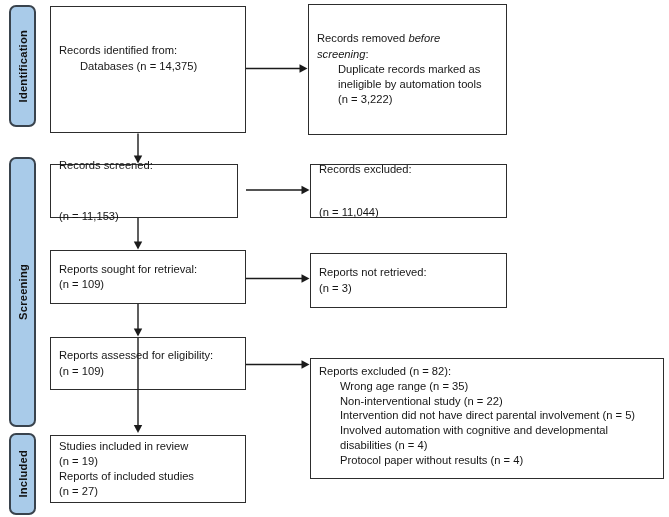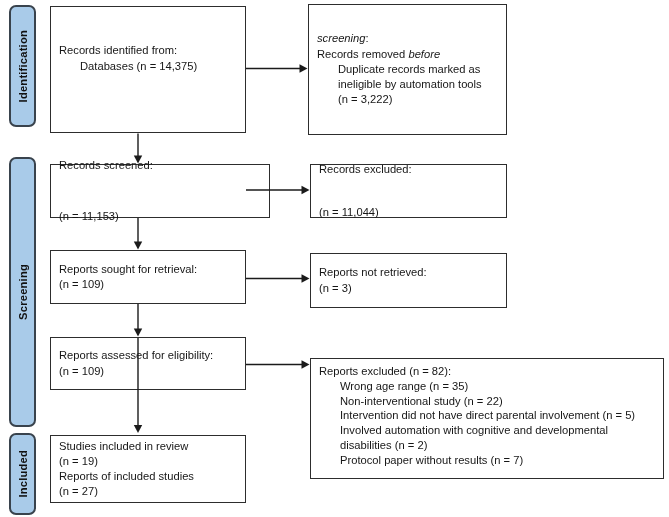--- a/index.html
+++ b/index.html
@@ -64,21 +64,21 @@
   </div>
   <div class="sidebox" style="left:9px; top:433px; width:27px; height:82px;">
     <span class="vlabel">Included</span>
   </div>
 
   <div class="flowbox liftup" style="left:50px; top:6px; width:196px; height:127px;">
       <div class="line"><span>Records identified from:</span></div>
       <div class="line ind-1"><span>Databases (n = 14,375)</span></div>
     </div>
 
-  <div class="flowbox" style="left:50px; top:164px; width:220px; height:54px;gap:36px;">
+  <div class="flowbox" style="left:50px; top:164px; width:188px; height:54px;gap:36px;">
       <div class="line"><span>Records screened:</span></div>
       <div class="line"><span>(n = 11,153)</span></div>
     </div>
 
   <div class="flowbox" style="left:50px; top:250px; width:196px; height:54px;">
       <div class="line"><span>Reports sought for retrieval:</span></div>
       <div class="line"><span>(n = 109)</span></div>
     </div>
 
   <div class="flowbox" style="left:50px; top:337px; width:196px; height:53px;">
@@ -87,22 +87,22 @@
     </div>
 
   <div class="flowbox" style="left:50px; top:435px; width:196px; height:68px;">
       <div class="line"><span>Studies included in review</span></div>
       <div class="line"><span>(n = 19)</span></div>
       <div class="line"><span>Reports of included studies</span></div>
       <div class="line"><span>(n = 27)</span></div>
     </div>
 
   <div class="flowbox" style="left:308px; top:4px; width:199px; height:131px;">
+      <div class="line"><span>Records removed </span><em>before</em></div>
       <div class="line"><em>screening</em><span>:</span></div>
-      <div class="line"><span>Records removed </span><em>before</em></div>
       <div class="line ind-1"><span>Duplicate records marked as</span></div>
       <div class="line ind-1"><span>ineligible by automation tools</span></div>
       <div class="line ind-1"><span>(n = 3,222)</span></div>
     </div>
 
   <div class="flowbox" style="left:310px; top:164px; width:197px; height:54px;gap:27px;">
       <div class="line"><span>Records excluded:</span></div>
       <div class="line"><span>(n = 11,044)</span></div>
     </div>
 
@@ -110,22 +110,22 @@
       <div class="line"><span>Reports not retrieved:</span></div>
       <div class="line"><span>(n = 3)</span></div>
     </div>
 
   <div class="flowbox topalign" style="left:310px; top:338px; width:354px; height:121px;">
       <div class="line"><span>Reports excluded (n = 82):</span></div>
       <div class="line ind-1"><span>Wrong age range (n = 35)</span></div>
       <div class="line ind-1"><span>Non-interventional study (n = 22)</span></div>
       <div class="line ind-1"><span>Intervention did not have direct parental involvement (n = 5)</span></div>
       <div class="line ind-1"><span>Involved automation with cognitive and developmental</span></div>
-      <div class="line ind-1"><span>disabilities (n = 2)</span></div>
-      <div class="line ind-1"><span>Protocol paper without results (n = 7)</span></div>
+      <div class="line ind-1"><span>disabilities (n = 4)</span></div>
+      <div class="line ind-1"><span>Protocol paper without results (n = 4)</span></div>
     </div>
 
   <svg class="arrows" width="669" height="517" viewBox="0 0 669 517">
     <g stroke="var(--arrow,#1b1b1b)" stroke-width="1.4" fill="var(--arrow,#1b1b1b)">
 
       <g>
         <line x1="138" y1="133.5" x2="138" y2="156"></line>
         <polygon points="138,163.5 133.8,155.5 142.2,155.5" stroke="none"></polygon>
       </g>
 

